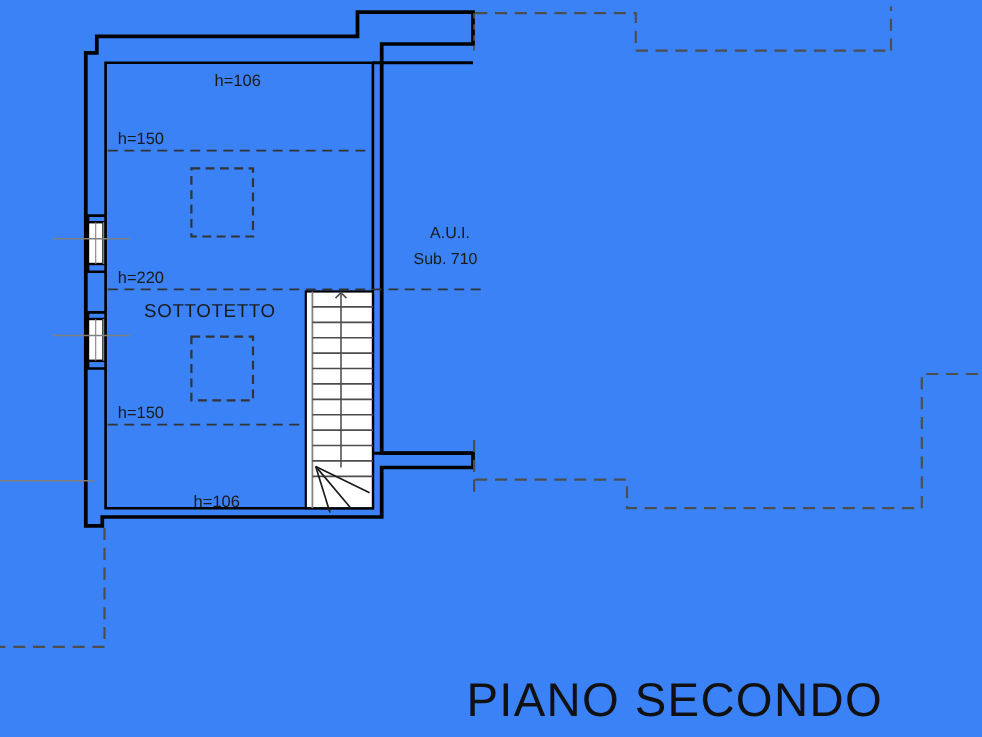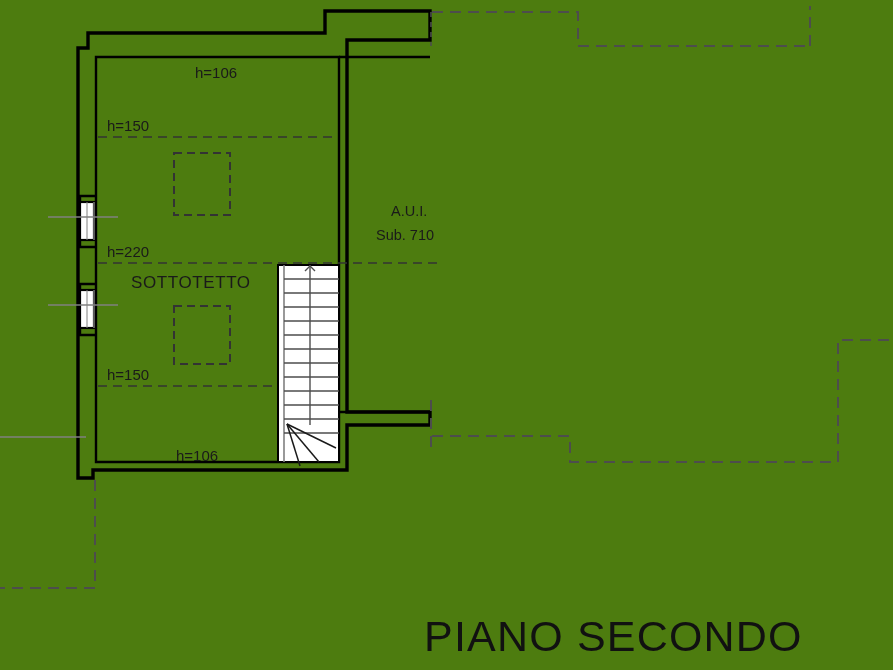--- a/index.html
+++ b/index.html
@@ -11,21 +11,21 @@
   body {
     font-family: "Liberation Sans", sans-serif;
     width: 893px;
     height: 670px;
     overflow: hidden;
   }
   #plan-root {
     position: relative;
     width: 893px;
     height: 670px;
-    background: #4d7c0f;
+    background: #3b82f6;
   }
   svg#floor-plan {
     position: absolute;
     top: 0;
     left: 0;
     display: block;
   }
   .label-text {
     font-family: "Liberation Sans", sans-serif;
     fill: #1a1a1a;

